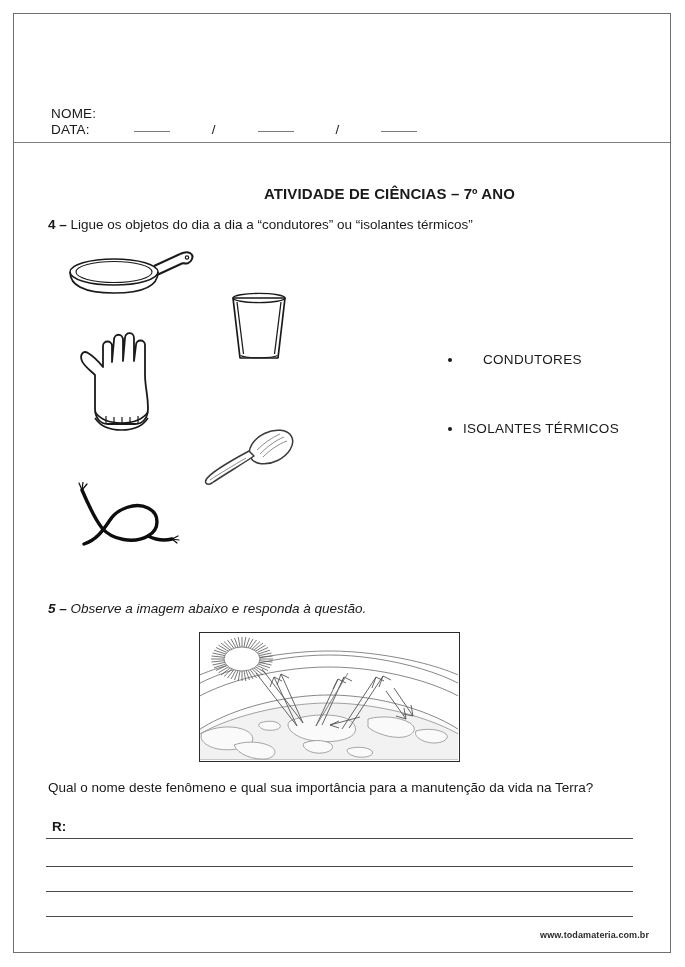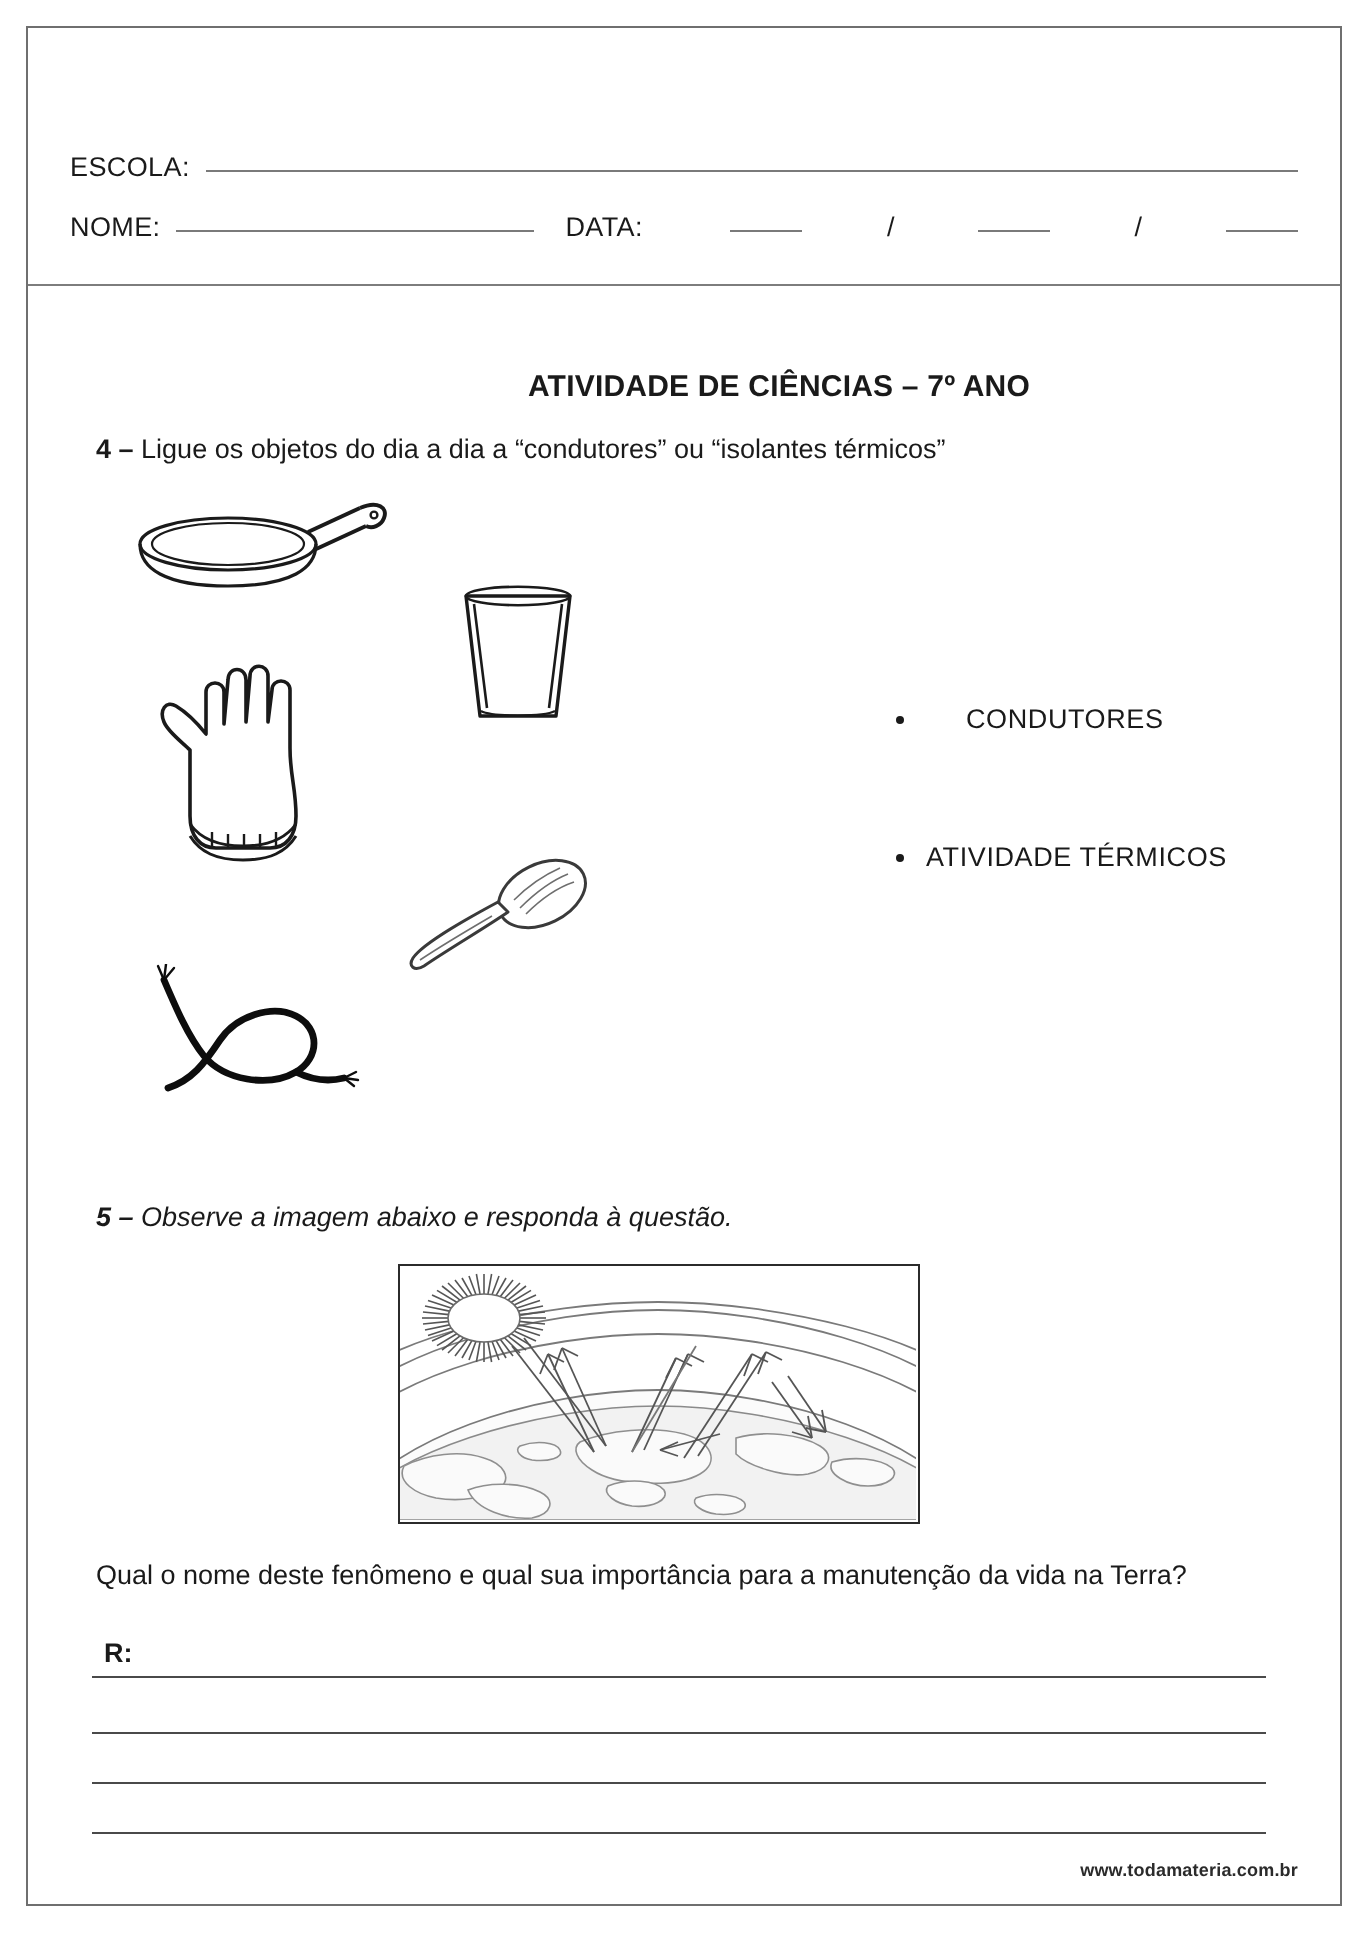--- a/index.html
+++ b/index.html
@@ -46,21 +46,21 @@
     white-space: nowrap;
   }
   .field-row {
     position: absolute;
     left: 21px;
     display: flex;
     align-items: baseline;
     white-space: nowrap;
   }
   .field-row.escola { top: 62px; width: 614px; }
-  .field-row.nome   { top: 92px; width: 614px; }
+  .field-row.nome   { top: 92px; width: 614px; flex-direction: column; }
   .field-label {
     font-size: 13.5px;
     letter-spacing: 0.2px;
     color: #1a1a1a;
     flex: 0 0 auto;
   }
   .rule {
     flex: 1 1 auto;
     height: 0;
     border-bottom: 1.3px solid #7a7a7a;
@@ -213,24 +213,20 @@
   }
 </style>
 </head>
 <body>
 
 <div class="page-border"></div>
 
 <div class="header">
 
 
-  <div class="field-row escola">
-    <span class="field-label">ESCOLA:</span>
-    <span class="rule"></span>
-  </div>
 
   <div class="field-row nome">
     <span class="field-label">NOME:</span>
     <span class="rule"></span>
     <span class="data-group">
       <span class="data-label">DATA:</span>
       <span class="blank"></span>
       <span class="slash">/</span>
       <span class="blank"></span>
       <span class="slash">/</span>
@@ -357,21 +353,21 @@
     </svg>
   </div>
 </div>
 
 <div class="cat cat-0">
   <span class="dot"></span>
   <span>CONDUTORES</span>
 </div>
 <div class="cat cat-1">
   <span class="dot"></span>
-  <span>ATIVIDADE TÉRMICOS</span>
+  <span>ISOLANTES TÉRMICOS</span>
 </div>
 
 <div class="q5">
   <span class="qnum">5 –</span>
   <span>Observe a imagem abaixo e responda à questão.</span>
 </div>
 
 <div class="figure">
   <svg width="258" height="127" viewBox="0 0 258 127">
     <defs>

